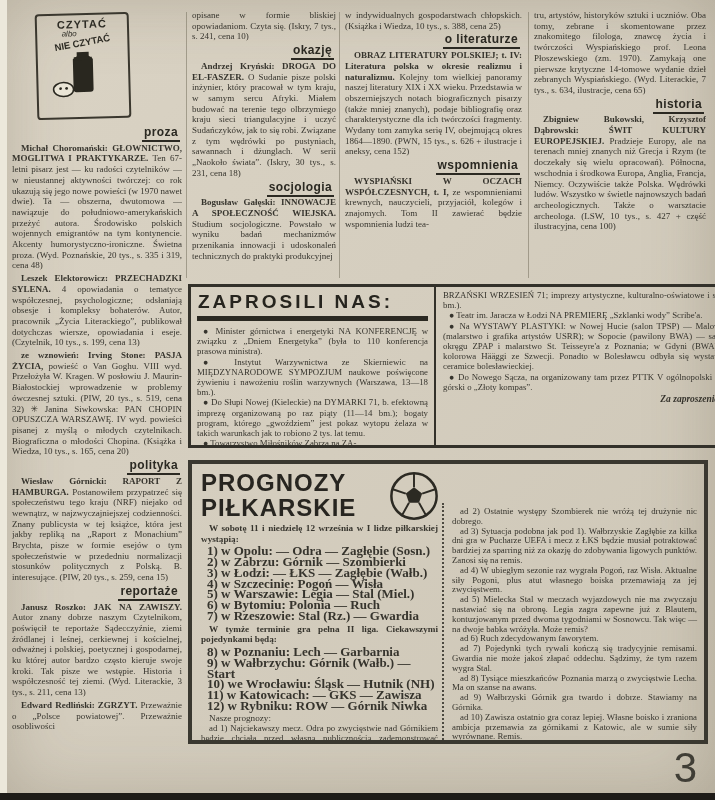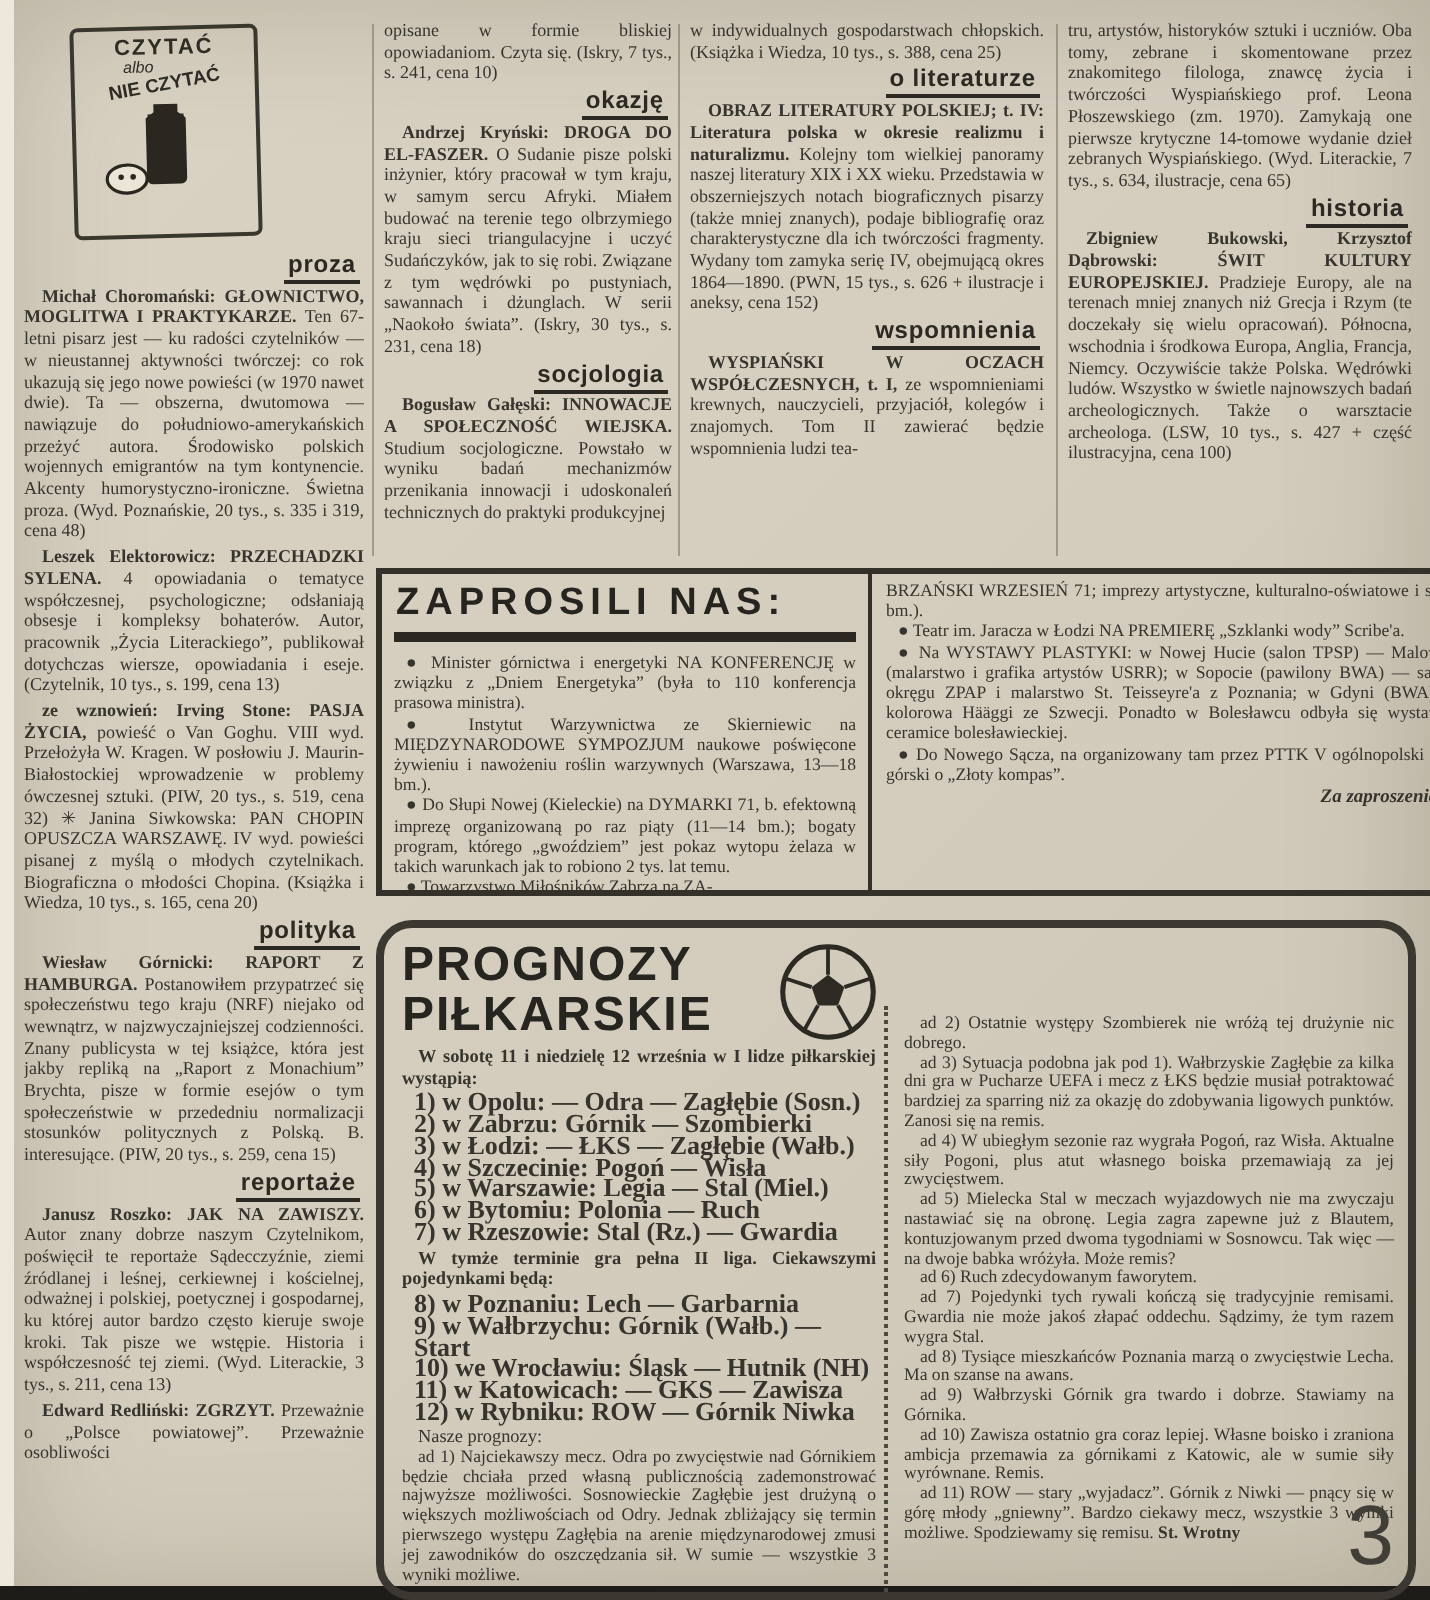--- a/index.html
+++ b/index.html
@@ -43,22 +43,22 @@
   .zap-right { flex:1; border-left:2px solid #33312a; padding:3px 6px 2px 7px; box-sizing:border-box; }
   .zap-title {
     font-family:"Liberation Sans", sans-serif; font-weight:700; font-size:19px; letter-spacing:3px;
     color:#26241e; border-bottom:5px solid #2b2922; padding:1px 0 3px 1px; margin-bottom:5px; white-space:nowrap;
   }
   .zap-item { font-size:8.8px; line-height:10.2px; margin:0; text-indent:6px; text-align:justify; }
   .zap-signoff { font-style:italic; font-weight:bold; text-align:right; font-size:9.5px; margin:2px 2px 0 0; }
 
   
   .prog-box {
-    position:absolute; left:188px; top:460px; width:520px; height:340px;
-    border:4px solid #3a3830; border-radius:18px; box-sizing:border-box; display:flex; overflow:hidden;
+    position:absolute; left:188px; top:460px; width:520px; height:284px;
+    border:4px solid #3a3830; border-radius:0; box-sizing:border-box; display:flex; overflow:hidden;
   }
   .prog-left  { width:250px; padding:6px 4px 2px 9px; box-sizing:border-box; }
   .prog-right { flex:1; border-left:2px dotted #4c4940; padding:4px 7px 2px 8px; box-sizing:border-box;margin-top:39px; }
   .prog-title-row { position:relative; padding-right:56px; margin-bottom:3px; }
   .prog-title {
     font-family:"Liberation Sans", sans-serif; font-weight:700; font-size:24px; line-height:25px;
     letter-spacing:1px; color:#272520;
   }
   .ball { position:absolute; right:-2px; top:0; }
   .prog-intro, .prog-note { font-size:9.2px; line-height:10.6px; font-weight:700; margin:2px 0; text-indent:8px; text-align:justify; }

